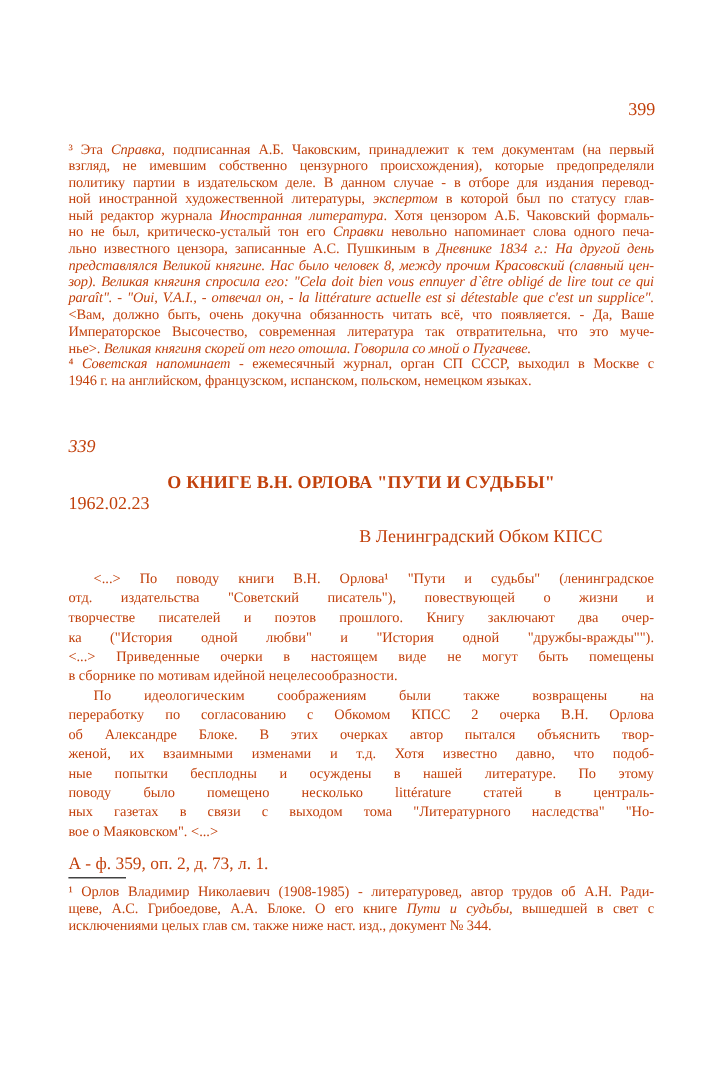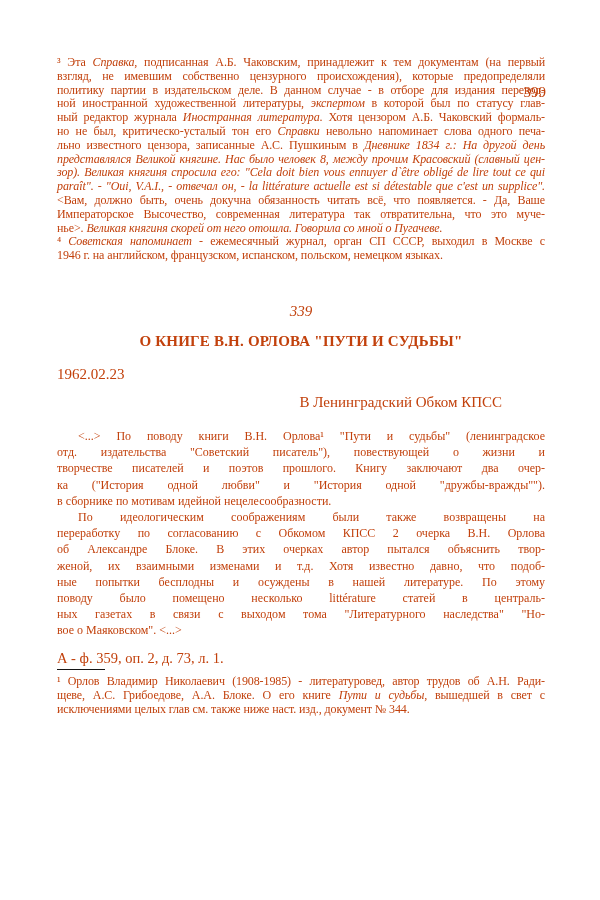--- a/index.html
+++ b/index.html
@@ -35,38 +35,38 @@
   .fn-item .tline:last-child,
   .body-para .tline:last-child {
     text-align-last: left;
     -moz-text-align-last: left;
   }
   .fn-block {
     font-size: 12px;
     line-height: 13.8px;
     letter-spacing: -0.1px;
   }
-  .fn-top { margin-top: 56px; }
+  .fn-top { margin-top: 118px; }
   .doc-number {
     margin-top: 40px;
-    text-align: center;
+    text-align: left;
     font-style: italic;
     font-size: 15px;
     line-height: 1.15;
   }
   .doc-title {
     margin-top: 13px;
     text-align: center;
     font-weight: bold;
     font-size: 15px;
     line-height: 1.15;
     letter-spacing: 0.2px;
   }
   .doc-date {
-    margin-top: 16px;
+    margin-top: 0;
     font-size: 15px;
     line-height: 1.15;
   }
   .addressee {
     margin-top: 10px;
     font-size: 15px;
     line-height: 1.15;
     text-align: right;
     padding-right: 43px;
   }
@@ -126,20 +126,21 @@
     <div class="doc-date">1962.02.23</div>
 
     <div class="addressee">В Ленинградский Обком КПСС</div>
 
     <section class="doc-body">
       <div class="body-para">
           <div class="tline">&lt;...&gt; По поводу книги В.Н. Орлова¹ "Пути и судьбы" (ленинградское</div>
           <div class="tline">отд. издательства "Советский писатель"), повествующей о жизни и</div>
           <div class="tline">творчестве писателей и поэтов прошлого. Книгу заключают два очер-</div>
           <div class="tline">ка ("История одной любви" и "История одной "дружбы-вражды"").</div>
+          <div class="tline">&lt;...&gt; Приведенные очерки в настоящем виде не могут быть помещены</div>
           <div class="tline">в сборнике по мотивам идейной нецелесообразности.</div>
         </div>
       <div class="body-para">
           <div class="tline">По идеологическим соображениям были также возвращены на</div>
           <div class="tline">переработку по согласованию с Обкомом КПСС 2 очерка В.Н. Орлова</div>
           <div class="tline">об Александре Блоке. В этих очерках автор пытался объяснить твор-</div>
           <div class="tline">женой, их взаимными изменами и т.д. Хотя известно давно, что подоб-</div>
           <div class="tline">ные попытки бесплодны и осуждены в нашей литературе. По этому</div>
           <div class="tline">поводу было помещено несколько littérature статей в централь-</div>
           <div class="tline">ных газетах в связи с выходом тома "Литературного наследства" "Но-</div>

